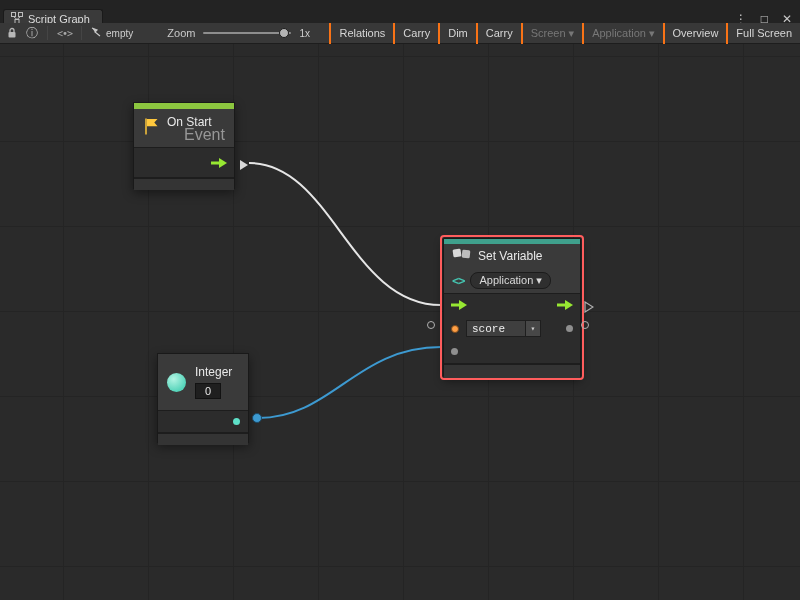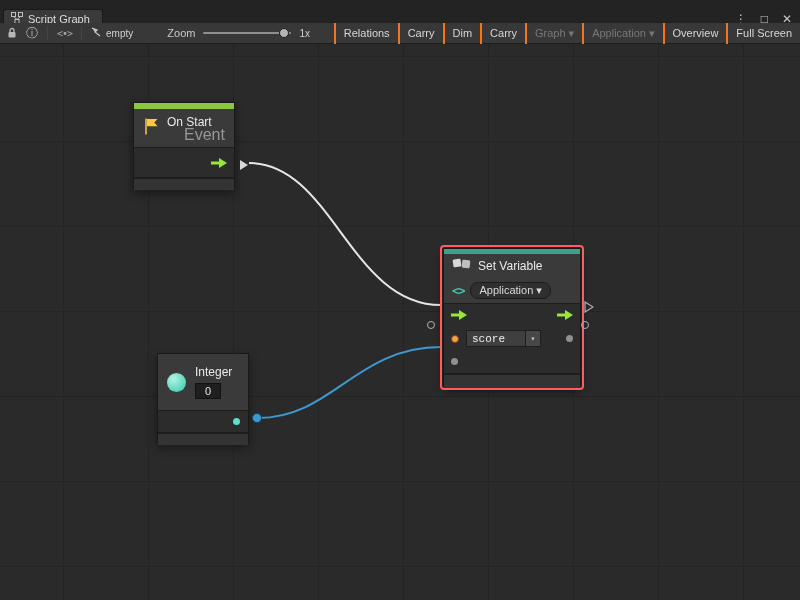--- a/index.html
+++ b/index.html
@@ -49,21 +49,21 @@
   
   .node-onstart { left:133px; top:58px; width:102px; height:87px; }
   .node-onstart .colorbar { height:6px; background:#8cc63f; }
   .node-onstart .nheader { height:38px; display:flex; align-items:center; padding:0 8px; gap:7px; }
   .node-title { font-size:12px; color:#e9e9e9; line-height:13px; }
   .node-subtitle { font-size:16px; color:#979797; line-height:12px;padding-left:17px; }
   .node-onstart .nports { height:29px; display:flex; align-items:center; justify-content:flex-end; padding:0 7px; }
   .node-onstart .nfooter { height:12px; }
 
   
-  .node-setvar { left:443px; top:194px; width:138px; height:139px;margin-top:10px; }
+  .node-setvar { left:443px; top:194px; width:138px; height:139px; }
   .node-setvar .colorbar { height:5px; background:#3fa08c; }
   .node-setvar .nheader { height:49px; padding:3px 8px 4px 8px; display:flex; flex-direction:column; justify-content:space-between; }
   .sv-row1 { display:flex; align-items:center; gap:6px; }
   .sv-row2 { display:flex; align-items:center; gap:6px; }
   .code-badge { font-family:"DejaVu Sans Mono", monospace; font-weight:bold; color:#45c4b0; font-size:12px; letter-spacing:-1px; }
   .mini-dropdown { display:inline-flex; align-items:center; height:17px; padding:0 8px; background:#2f2f2f; border:1px solid #1c1c1c; border-radius:8px; color:#d9d9d9; font-size:11px; }
   .node-setvar .nports { height:69px; display:flex; flex-direction:column;font-family:Liberation Mono, monospace; }
   .port-row { flex:1; display:flex; align-items:center; padding:0 7px; }
   .port-row .spacer { flex:1; }
   .node-setvar .nfooter { height:14px; }
@@ -142,21 +142,21 @@
       <span class="zoom-track">
         <span class="zoom-knob" style="left:76px;"></span>
       </span>
       <span class="zoom-value">1x</span>
     </div>
     <div class="tb-buttons">
       <span class="tb-btn">Relations</span>
       <span class="tb-btn">Carry</span>
       <span class="tb-btn">Dim</span>
       <span class="tb-btn">Carry</span>
-      <span class="tb-btn disabled">Graph ▾</span>
+      <span class="tb-btn disabled">Screen ▾</span>
       <span class="tb-btn disabled">Application ▾</span>
       <span class="tb-btn">Overview</span>
       <span class="tb-btn">Full Screen</span>
     </div>
   </div>
 
   <div class="canvas">
 
     <svg class="wires">
       <path d="M249,119 C332,119 350,261 441,261" fill="none" stroke="#e6e6e6" stroke-width="2"></path>

